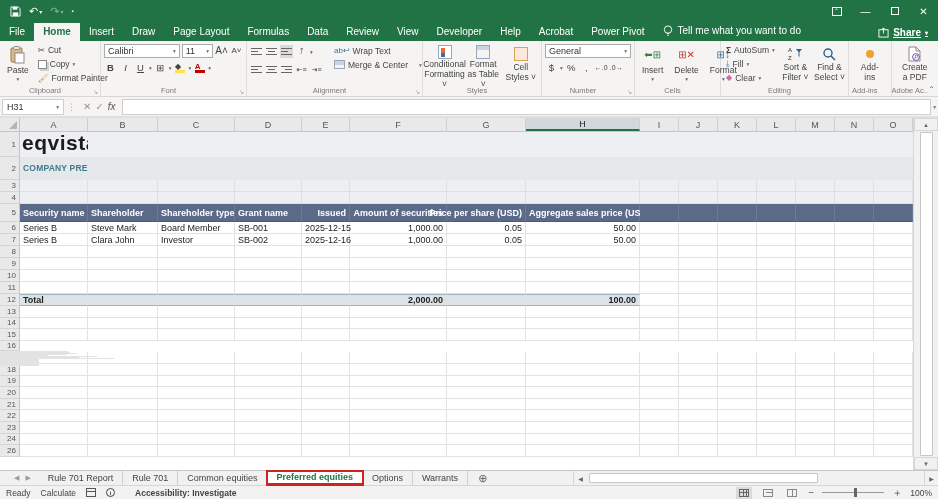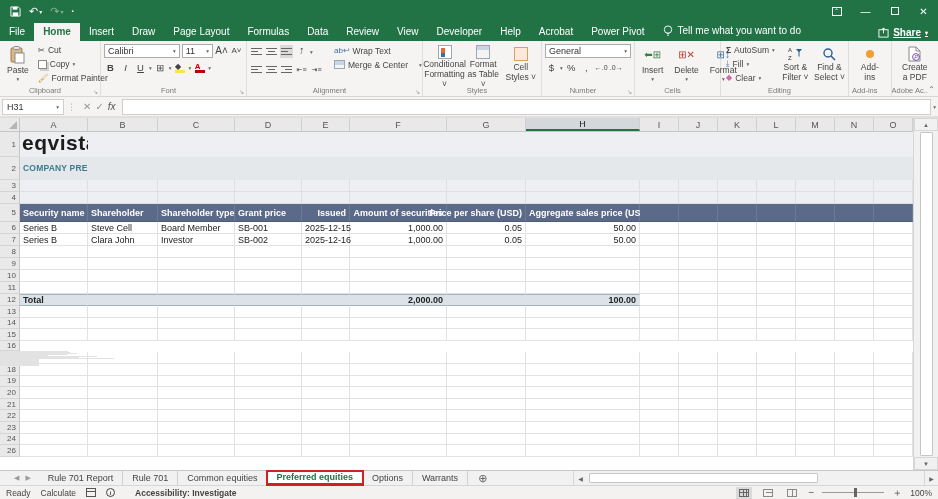--- a/index.html
+++ b/index.html
@@ -554,21 +554,21 @@
             <div class="cell" style="width: 68px;">
               <span>Security name</span>
             </div>
             <div class="cell" style="width: 70px;">
               <span>Shareholder</span>
             </div>
             <div class="cell" style="width: 77px;">
               <span>Shareholder type</span>
             </div>
             <div class="cell" style="width: 67px;">
-              <span>Grant price</span>
+              <span>Grant name</span>
             </div>
             <div class="cell" style="width: 48px; justify-content: flex-end;">
               <span>Issued</span>
             </div>
             <div class="cell right" style="width: 97px;">
               <span>Amount of securities</span>
             </div>
             <div class="cell right" style="width: 79px;">
               <span>Price per share (USD)</span>
             </div>
@@ -582,21 +582,21 @@
             <div class="cell" style="width: 39px;"></div>
             <div class="cell" style="width: 39px;"></div>
             <div class="cell" style="width: 39px;"></div>
           </div>
           <div class="grow" style="height: 12px;">
             <div class="rnum">6</div>
             <div class="cell" style="width: 68px;">
               <span>Series B</span>
             </div>
             <div class="cell" style="width: 70px;">
-              <span>Steve Cell</span>
+              <span>Steve Mark</span>
             </div>
             <div class="cell" style="width: 77px;">
               <span>Board Member</span>
             </div>
             <div class="cell" style="width: 67px;">
               <span>SB-001</span>
             </div>
             <div class="cell" style="width: 48px;">
               <span>2025-12-15</span>
             </div>

